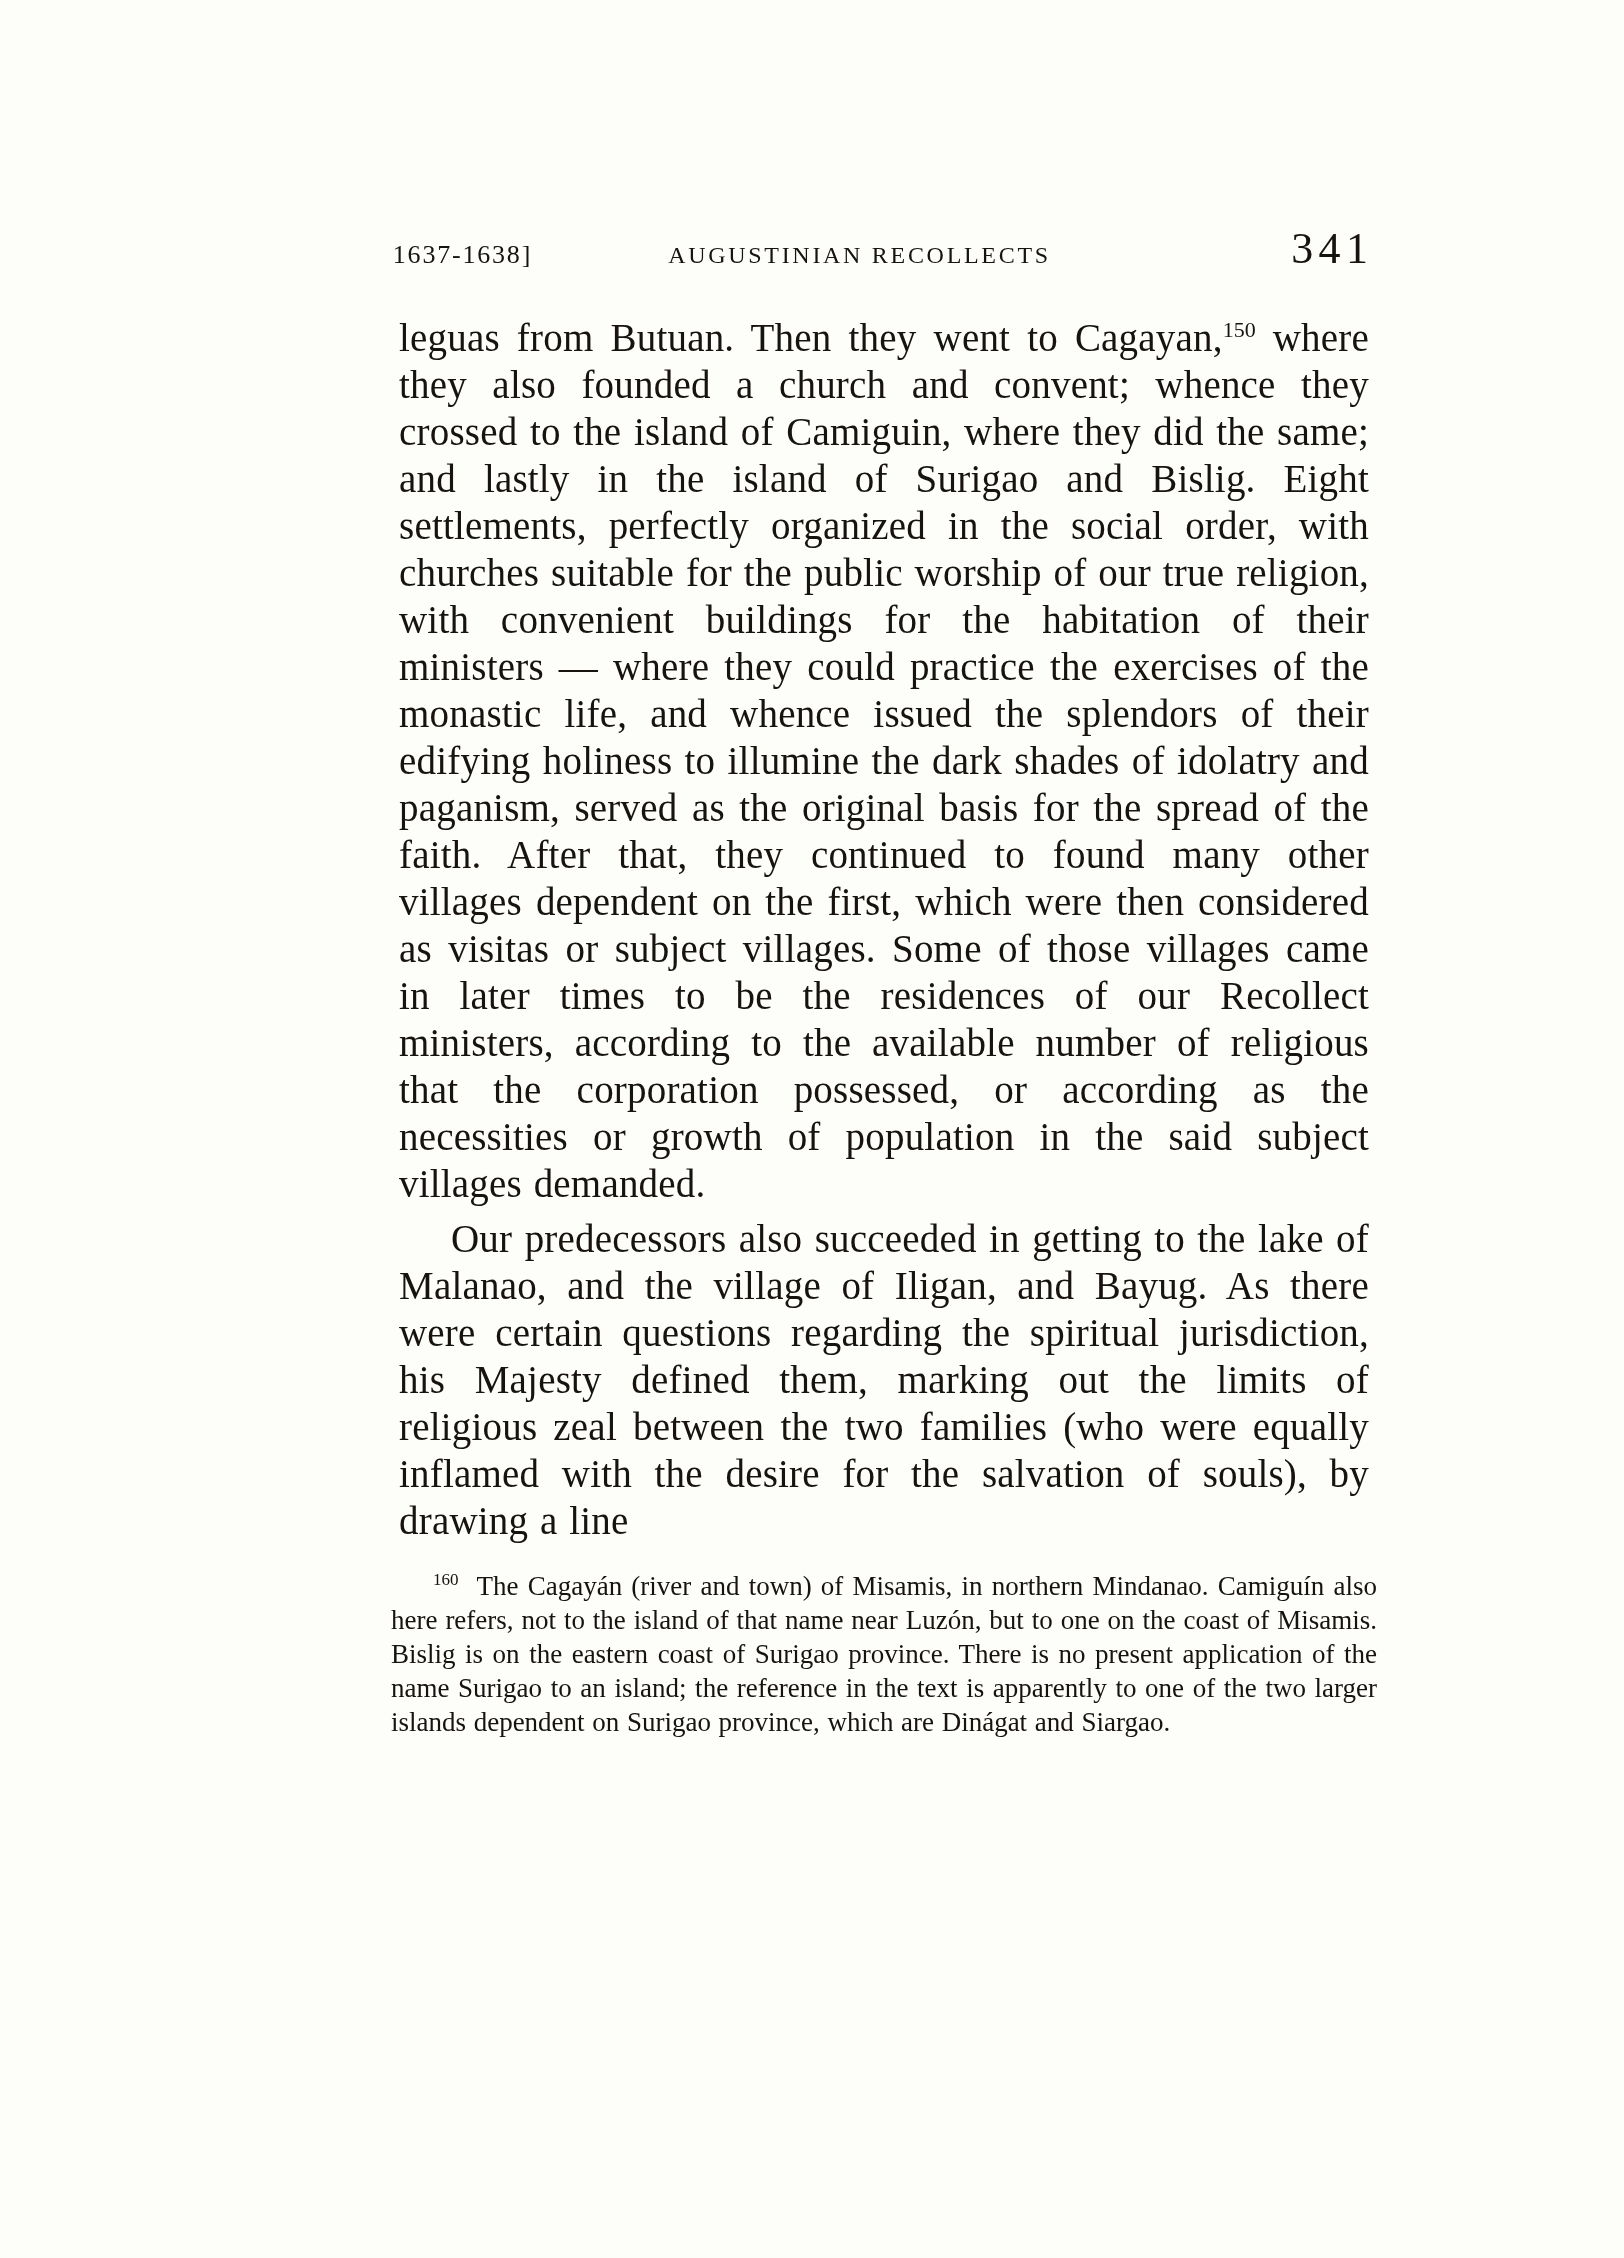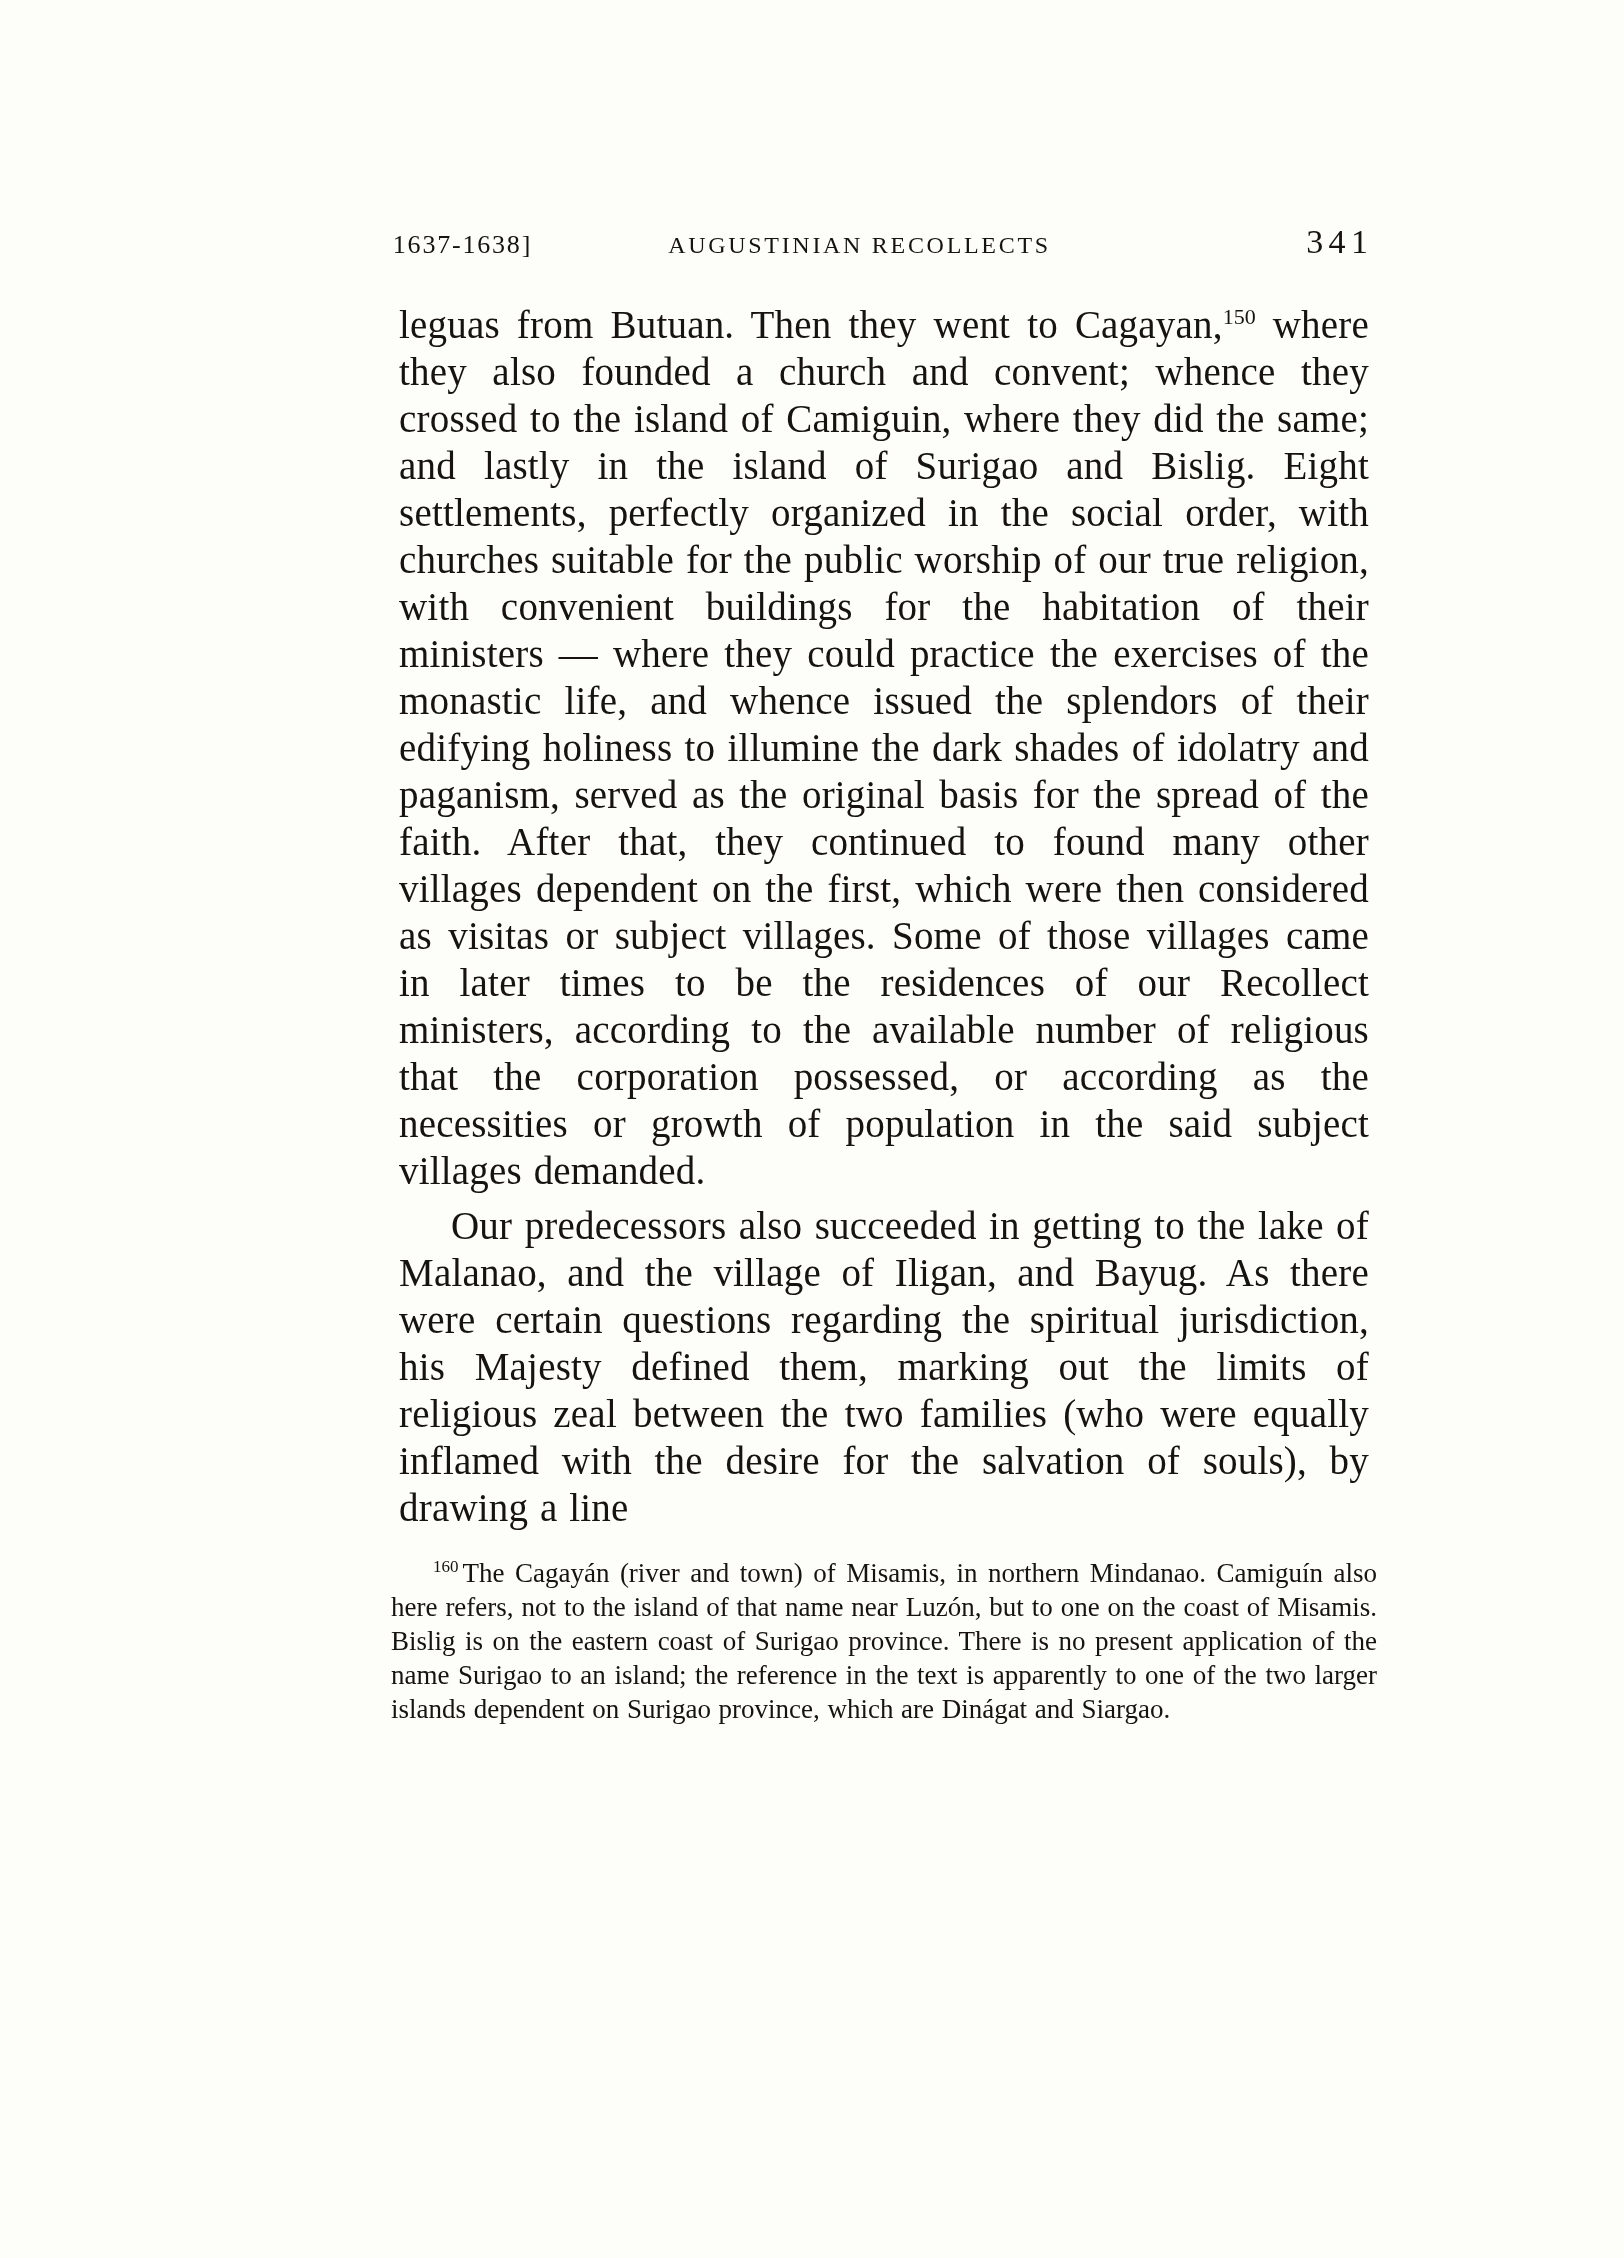--- a/index.html
+++ b/index.html
@@ -33,21 +33,21 @@
     }
     .header-title {
       font-size: 24px;
       letter-spacing: 2.7px;
       white-space: nowrap;
       margin-left: 27px;
       margin-right: auto;
       padding-left: 109px;
     }
     .header-page {
-      font-size: 34px;
+      font-size: 44px;
       letter-spacing: 5.4px;
       white-space: nowrap;
     }
     .body-text {
       margin-top: 40px;
       font-size: 39px;
       line-height: 47px;
       text-align: justify;
       letter-spacing: 0.2px;
       word-spacing: 1.8px;
@@ -66,21 +66,21 @@
       font-size: 27px;
       line-height: 34px;
       text-align: justify;
       text-indent: 42px;
       word-spacing: 0.9px;
     }
     sup.footnote-marker {
       font-size: 17px;
       line-height: 0;
       vertical-align: super;
-      margin-right: 4px;
+      margin-right: 18px;
     }
   </style>
 </head>
 <body>
 
 <div class="page-content">
 
   <div class="running-header">
     <span class="header-date">1637-1638]</span>
     <span class="header-title">AUGUSTINIAN RECOLLECTS</span>

